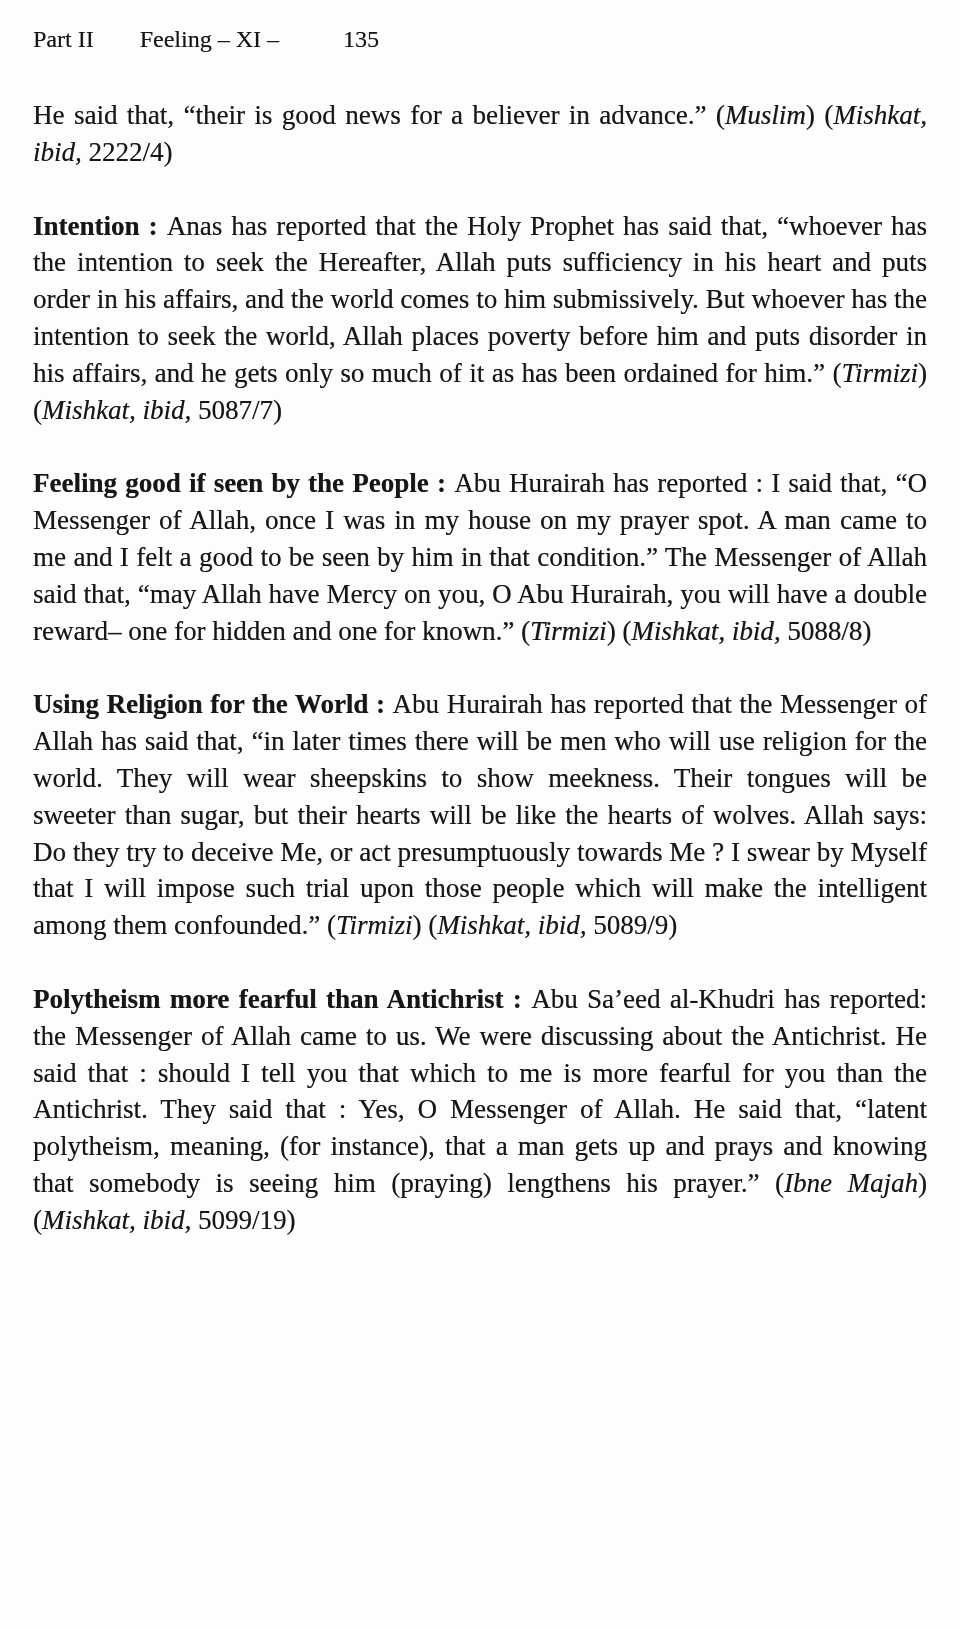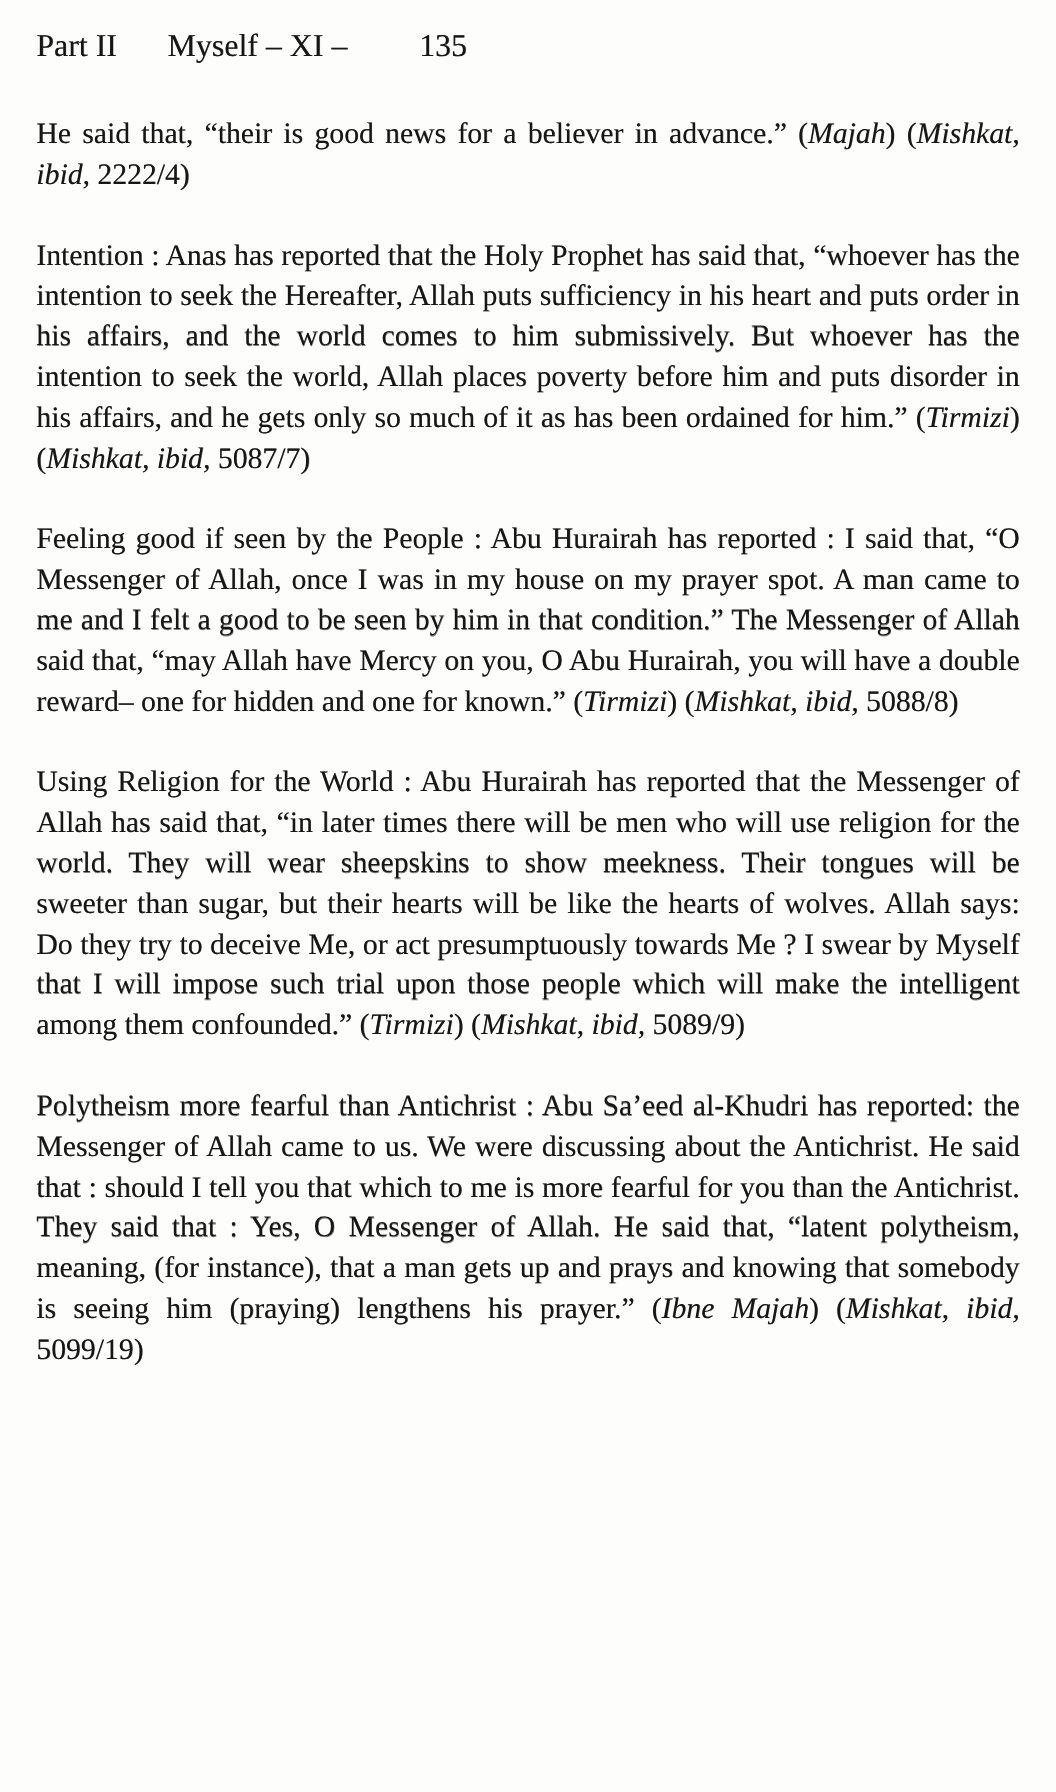--- a/index.html
+++ b/index.html
@@ -15,45 +15,45 @@
     background: var(--paper, #fdfdfc);
     color: var(--ink, #161616);
     font-family: "Liberation Serif", "DejaVu Serif", serif;
     padding: 26px 33px 0 33px;
     overflow: hidden;
     text-shadow: 0.3px 0.3px 0.4px rgba(0,0,0,0.5);
   }
   .header {
     display: flex;
     align-items: baseline;
-    font-size: 29px;
+    font-size: 24px;
     white-space: pre;
   }
   .header .section { margin-left: 46px; }
   .header .section-italic { font-style: italic; }
   .header .pagenum { margin-left: 58px; }
   .doc-body {
     margin-top: 44px;
     font-size: 27px;
     line-height: 36.8px;
     text-align: justify;
   }
   .para { margin: 0 0 37px 0; }
-  .bold { font-weight: normal; }
+  .bold { font-weight: bold; }
   .italic { font-style: italic; }
 </style>
 </head>
 <body>
 
 <div class="page">
   <div class="header">
     <span class="part">Part II</span>
-    <span class="section">Myself – XI – </span>
+    <span class="section">Feeling – XI – </span>
     <span class="pagenum">135</span>
   </div>
   <div class="doc-body">
-      <p class="para"><span>He said that, “their is good news for a believer in advance.” (</span><span class="italic">Majah</span><span>) (</span><span class="italic">Mishkat, ibid,</span><span> 2222/4)</span></p>
+      <p class="para"><span>He said that, “their is good news for a believer in advance.” (</span><span class="italic">Muslim</span><span>) (</span><span class="italic">Mishkat, ibid,</span><span> 2222/4)</span></p>
       <p class="para"><span class="bold">Intention : </span><span>Anas has reported that the Holy Prophet has said that, “whoever has the intention to seek the Hereafter, Allah puts sufficiency in his heart and puts order in his affairs, and the world comes to him submissively. But whoever has the intention to seek the world, Allah places poverty before him and puts disorder in his affairs, and he gets only so much of it as has been ordained for him.” (</span><span class="italic">Tirmizi</span><span>) (</span><span class="italic">Mishkat, ibid,</span><span> 5087/7)</span></p>
       <p class="para"><span class="bold">Feeling good if seen by the People : </span><span>Abu Hurairah has reported : I said that, “O Messenger of Allah, once I was in my house on my prayer spot. A man came to me and I felt a good to be seen by him in that condition.” The Messenger of Allah said that, “may Allah have Mercy on you, O Abu Hurairah, you will have a double reward– one for hidden and one for known.” (</span><span class="italic">Tirmizi</span><span>) (</span><span class="italic">Mishkat, ibid,</span><span> 5088/8)</span></p>
       <p class="para"><span class="bold">Using Religion for the World : </span><span>Abu Hurairah has reported that the Messenger of Allah has said that, “in later times there will be men who will use religion for the world. They will wear sheepskins to show meekness. Their tongues will be sweeter than sugar, but their hearts will be like the hearts of wolves. Allah says: Do they try to deceive Me, or act presumptuously towards Me ? I swear by Myself that I will impose such trial upon those people which will make the intelligent among them confounded.” (</span><span class="italic">Tirmizi</span><span>) (</span><span class="italic">Mishkat, ibid,</span><span> 5089/9)</span></p>
       <p class="para"><span class="bold">Polytheism more fearful than Antichrist : </span><span>Abu Sa’eed al-Khudri has reported: the Messenger of Allah came to us. We were discussing about the Antichrist. He said that : should I tell you that which to me is more fearful for you than the Antichrist. They said that : Yes, O Messenger of Allah. He said that, “latent polytheism, meaning, (for instance), that a man gets up and prays and knowing that somebody is seeing him (praying) lengthens his prayer.” (</span><span class="italic">Ibne Majah</span><span>) (</span><span class="italic">Mishkat, ibid,</span><span> 5099/19)</span></p>
     </div>
 </div>
 
 </body></html>

